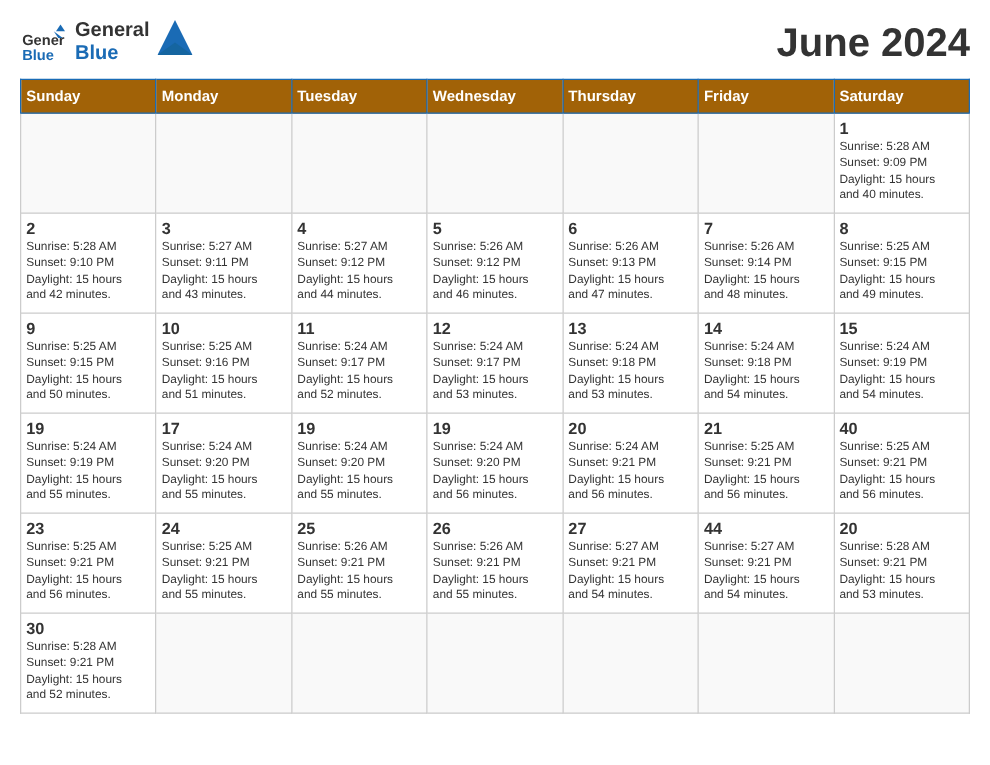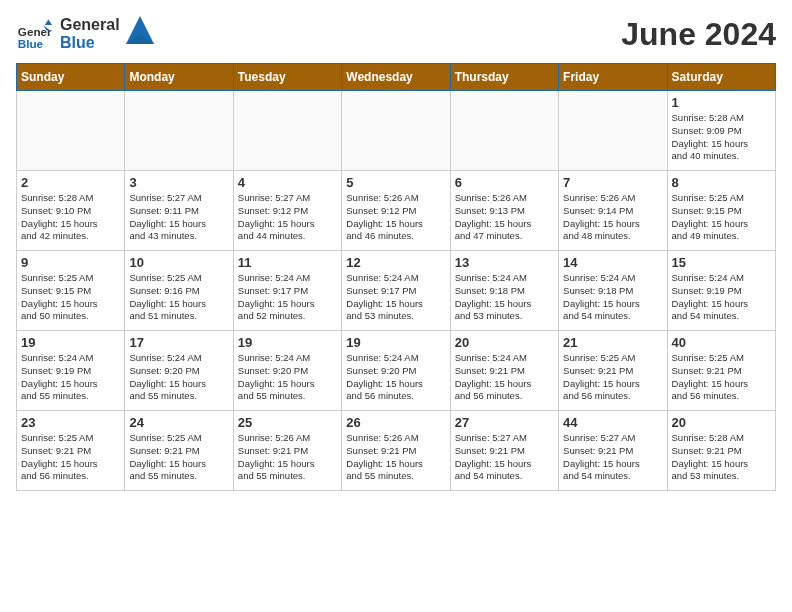--- a/index.html
+++ b/index.html
@@ -327,14 +327,29 @@
 and 54 minutes.</div>
         </td>
         <td>
           <div class="day-number">20</div>
           <div class="day-info" style="white-space: pre-line;">Sunrise: 5:28 AM
 Sunset: 9:21 PM
 Daylight: 15 hours
 and 53 minutes.</div>
         </td>
       </tr>
+      <tr class="week-row">
+        <td>
+          <div class="day-number">30</div>
+          <div class="day-info" style="white-space: pre-line;">Sunrise: 5:28 AM
+Sunset: 9:21 PM
+Daylight: 15 hours
+and 52 minutes.</div>
+        </td>
+        <td class="empty"></td>
+        <td class="empty"></td>
+        <td class="empty"></td>
+        <td class="empty"></td>
+        <td class="empty"></td>
+        <td class="empty"></td>
+      </tr>
     </tbody>
 </table>
 
 </body></html>

